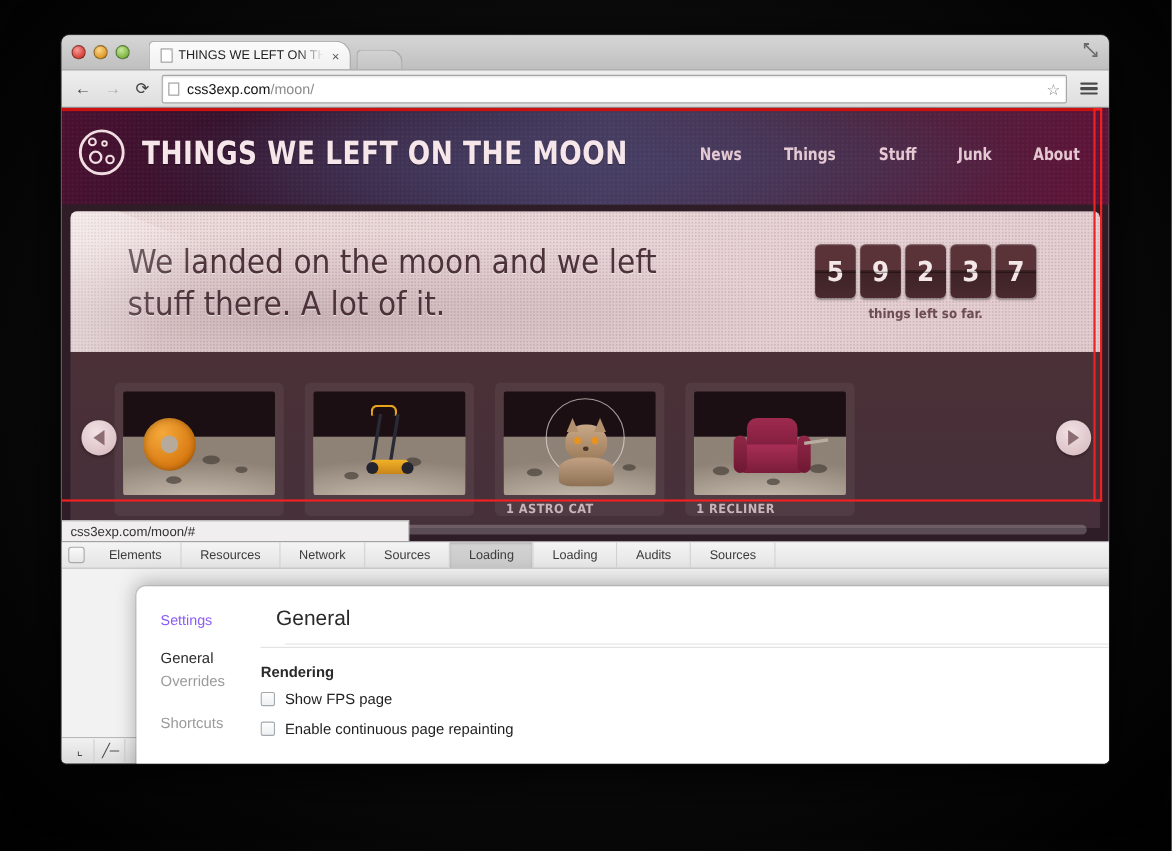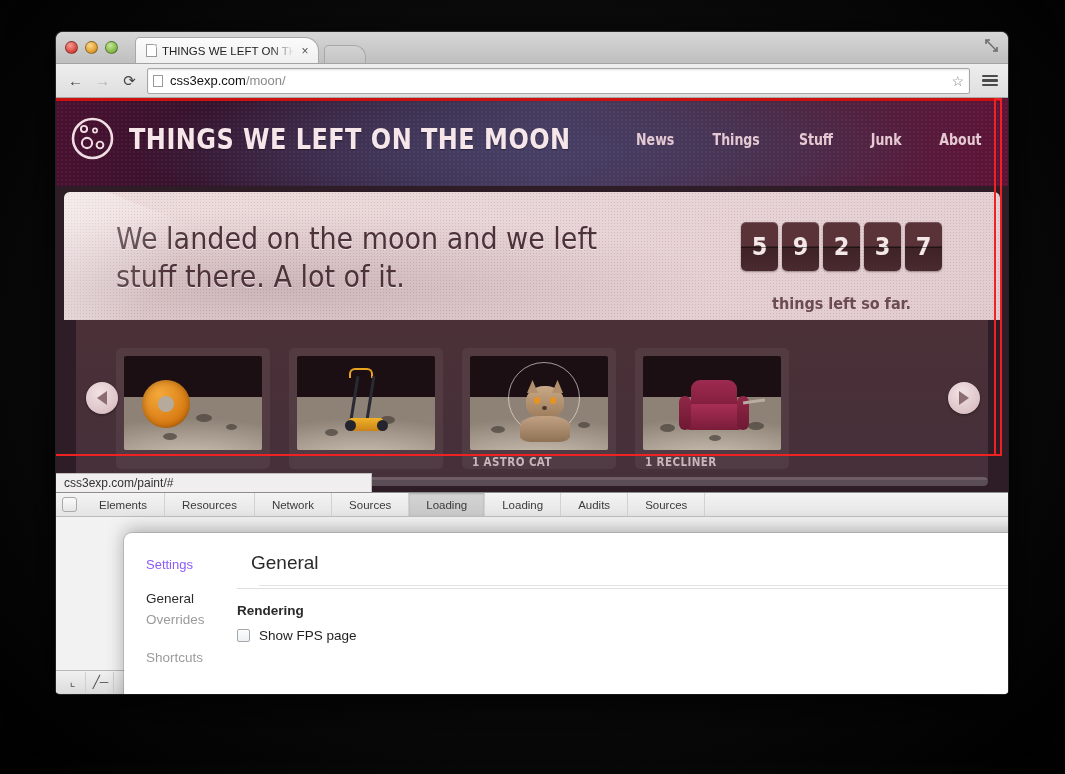--- a/index.html
+++ b/index.html
@@ -219,28 +219,28 @@
     font-family: "Liberation Sans Narrow", "DejaVu Sans Condensed", "Liberation Sans", sans-serif;
     display: flex; align-items: center; justify-content: center;
     box-shadow: inset 0 1px 0 rgba(255,255,255,.18), 0 1px 2px rgba(0,0,0,.35);
     position: relative;
   }
   .digit::after {
     content: ""; position: absolute; left: 0; right: 0; top: 50%;
     height: 1px; background: rgba(0,0,0,.45);
   }
   #counter-caption {
-    margin-top: 23px;
+    margin-top: 7px;
     font-family: "Liberation Sans Narrow", "DejaVu Sans Condensed", "Liberation Sans", sans-serif;
-    font-weight: bold; font-size: 16px; color: #6b4c52;
+    font-weight: bold; font-size: 12px; color: #6b4c52;
   }
 
   #carousel {
     position: relative;
-    margin: 0 20px;
+    margin: 0 8px;
     height: 160px;
     background: linear-gradient(#4b3037, #46303a);
   }
   #carousel-inner {
     position: absolute; left: 40px; top: 28px; right: 0;
     display: flex; gap: 19px;
   }
   .thumb {
     width: 154px;
     background: rgba(255,255,255,.055);
@@ -603,21 +603,21 @@
 
         </div>
 
         <div class="carousel-arrow right">
           <span class="tri"></span>
         </div>
       </div>
 
       <div id="page-scrollbar"></div>
 
-      <div id="status-bubble">css3exp.com/paint/#</div>
+      <div id="status-bubble">css3exp.com/moon/#</div>
     </div>
 
     <div id="devtools">
 
       <div id="devtools-tabbar">
         <div class="dt-toggle"></div>
         <div class="dt-tab">Elements</div>
         <div class="dt-tab">Resources</div>
         <div class="dt-tab">Network</div>
         <div class="dt-tab">Sources</div>
@@ -684,19 +684,23 @@
           <div class="s-item dim">Shortcuts</div>
         </div>
 
         <div id="settings-content">
           <div class="sec-title">Rendering</div>
 
           <div class="chk-row">
             <span class="chk"></span>
             <span class="chk-label">Show FPS page</span>
           </div>
+          <div class="chk-row">
+            <span class="chk"></span>
+            <span class="chk-label">Enable continuous page repainting</span>
+          </div>
         </div>
       </div>
 
     </div>
 
   </div>
 </div>
 
 </body></html>

